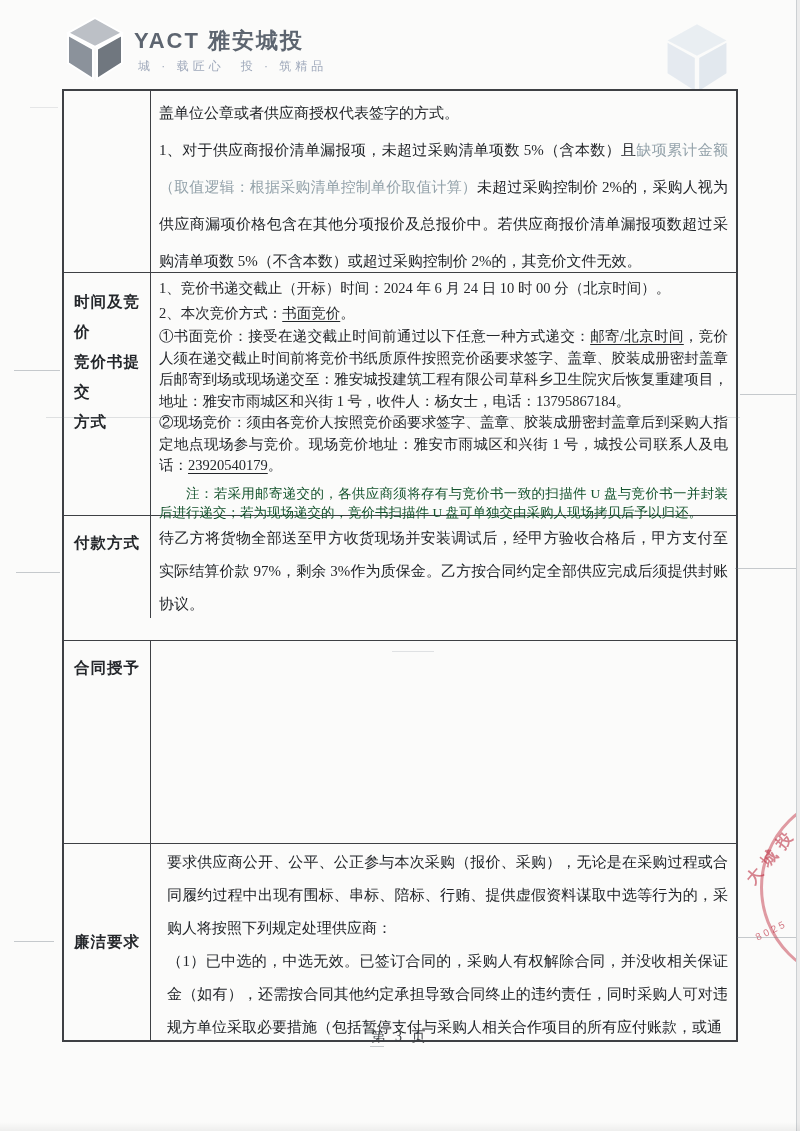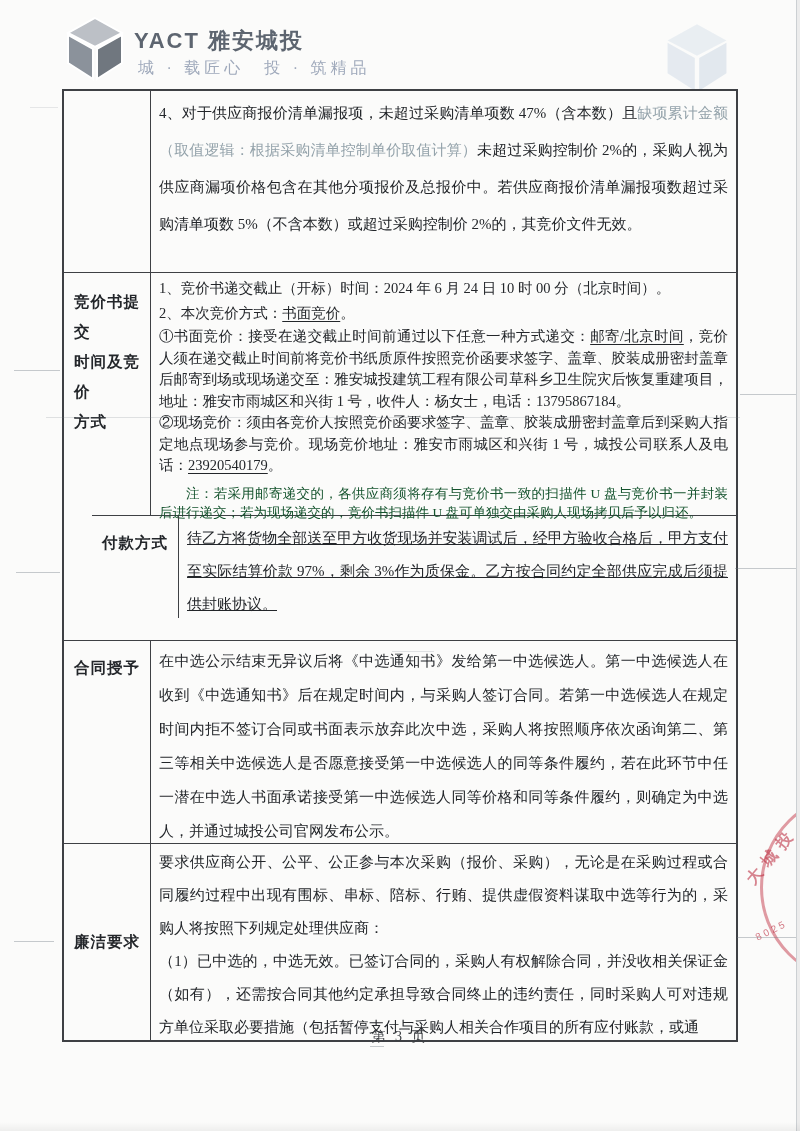--- a/index.html
+++ b/index.html
@@ -16,21 +16,21 @@
   .logo-wrap{position:absolute;left:64px;top:14px;width:420px;height:70px;}
   .logo-cube{position:absolute;left:0;top:2px;}
   .brand-text{
     position:absolute;left:70px;top:12px;
     font-family:"Liberation Sans","DejaVu Sans",sans-serif;
     font-size:22px;font-weight:bold;color:#5d6570;letter-spacing:2px;
   }
   .brand-tagline{
     position:absolute;left:74px;top:44px;
     font-family:"Liberation Sans","DejaVu Sans",sans-serif;
-    font-size:16px;color:#9fa9bb;letter-spacing:4px;
+    font-size:12px;color:#9fa9bb;letter-spacing:4px;
   }
   .watermark{position:absolute;left:662px;top:22px;opacity:.3;}
   
   .doc-table{
     position:absolute;left:62px;top:89px;width:676px;
     border:2px solid #3e4044;box-sizing:border-box;
     background:transparent;
   }
   .t-row{display:flex;border-top:1.5px solid #3e4044;box-sizing:border-box;}
   .t-row:first-child{border-top:none;}
@@ -47,28 +47,28 @@
   .r1 .cell-body p{font-size:15px;line-height:37px;}
   .r2{height:243px;}
   .r2 .cell-body{padding-top:3px;}
   .r2 .cell-body p.num{font-size:14.5px;line-height:25px;}
   .r2 .cell-body p.blk{font-size:14.5px;line-height:21.5px;}
   .r2 .cell-label{line-height:30px;padding-top:14px;}
   .note-p{
     font-size:13.5px;line-height:19px;color:#14532d;
     margin-top:7px !important;text-indent:2em;
   }
-  .r3{height:103px;margin-left:28px;}
+  .r3{height:103px;}
   .r3 .cell-body p{font-size:15px;line-height:33px;}
-  .r3 .cell-body{padding-top:6px;text-decoration:underline;}
+  .r3 .cell-body{padding-top:6px;}
   .r4{height:203px;margin-top:22px;}
   .r4 .cell-body p{font-size:15px;line-height:34px;}
   .r4 .cell-body{padding-top:3px;}
   .r5{height:197px;}
-  .r5 .cell-body p{font-size:15px;line-height:33px;}
+  .r5 .cell-body p{font-size:15px;line-height:33px;margin-left:8px;}
   .r5 .cell-body{padding-top:2px;}
   .gray-rev{color:#93a2aa;}
   .u{text-decoration:underline;text-underline-offset:3px;}
   
   .page-footer{
     position:absolute;left:0;top:1028px;width:800px;text-align:center;
     font-size:14px;letter-spacing:3px;color:#3a3d41;
   }
   
   .seal-ring{
@@ -113,51 +113,49 @@
     <polygon points="31,2 58,17 31,31 4,17" fill="#c3d2e2"></polygon>
     <polygon points="4,19 29,33 29,63 4,47" fill="#b3c6da"></polygon>
     <polygon points="33,33 58,19 58,47 33,63" fill="#a9bed4"></polygon>
   </svg>
 
   <div class="doc-table">
 
     <div class="t-row r1">
       <div class="cell-label"></div>
       <div class="cell-body">
-        <p><span>4、对于供应商报价清单漏报项，未超过采购清单项数 47%（含本数）且</span><span class="gray-rev">缺项累计金额（取值逻辑：根据采购清单控制单价取值计算）</span><span>未超过采购控制价 2%的，采购人视为供应商漏项价格包含在其他分项报价及总报价中。若供应商报价清单漏报项数超过采购清单项数 5%（不含本数）或超过采购控制价 2%的，其竞价文件无效。</span></p>
+        <p>盖单位公章或者供应商授权代表签字的方式。</p>
+        <p><span>1、对于供应商报价清单漏报项，未超过采购清单项数 5%（含本数）且</span><span class="gray-rev">缺项累计金额（取值逻辑：根据采购清单控制单价取值计算）</span><span>未超过采购控制价 2%的，采购人视为供应商漏项价格包含在其他分项报价及总报价中。若供应商报价清单漏报项数超过采购清单项数 5%（不含本数）或超过采购控制价 2%的，其竞价文件无效。</span></p>
       </div>
     </div>
 
     <div class="t-row r2">
       <div class="cell-label">
+        <div>时间及竞价</div>
         <div>竞价书提交</div>
-        <div>时间及竞价</div>
         <div>方式</div>
       </div>
       <div class="cell-body">
         <p class="num">1、竞价书递交截止（开标）时间：2024 年 6 月 24 日 10 时 00 分（北京时间）。</p>
         <p class="num"><span>2、本次竞价方式：</span><span class="u">书面竞价</span><span>。</span></p>
         <p class="blk"><span>①书面竞价：接受在递交截止时间前通过以下任意一种方式递交：</span><span class="u">邮寄/北京时间</span><span>，竞价人须在递交截止时间前将竞价书纸质原件按照竞价函要求签字、盖章、胶装成册密封盖章后邮寄到场或现场递交至：雅安城投建筑工程有限公司草科乡卫生院灾后恢复重建项目，地址：雅安市雨城区和兴街 1 号，收件人：杨女士，电话：13795867184。</span></p>
         <p class="blk"><span>②现场竞价：须由各竞价人按照竞价函要求签字、盖章、胶装成册密封盖章后到采购人指定地点现场参与竞价。现场竞价地址：雅安市雨城区和兴街 1 号，城投公司联系人及电话：</span><span class="u">23920540179</span><span>。</span></p>
         <p class="note-p">注：若采用邮寄递交的，各供应商须将存有与竞价书一致的扫描件 U 盘与竞价书一并封装后进行递交；若为现场递交的，竞价书扫描件 U 盘可单独交由采购人现场拷贝后予以归还。</p>
       </div>
     </div>
 
     <div class="t-row r3">
       <div class="cell-label">付款方式</div>
       <div class="cell-body">
         <p>待乙方将货物全部送至甲方收货现场并安装调试后，经甲方验收合格后，甲方支付至实际结算价款 97%，剩余 3%作为质保金。乙方按合同约定全部供应完成后须提供封账协议。</p>
       </div>
     </div>
 
     <div class="t-row r4">
       <div class="cell-label">合同授予</div>
-      <div class="cell-body">
-        <p>在中选公示结束无异议后将《中选通知书》发给第一中选候选人。第一中选候选人在收到《中选通知书》后在规定时间内，与采购人签订合同。若第一中选候选人在规定时间内拒不签订合同或书面表示放弃此次中选，采购人将按照顺序依次函询第二、第三等相关中选候选人是否愿意接受第一中选候选人的同等条件履约，若在此环节中任一潜在中选人书面承诺接受第一中选候选人同等价格和同等条件履约，则确定为中选人，并通过城投公司官网发布公示。</p>
-      </div>
     </div>
 
     <div class="t-row r5">
       <div class="cell-label centered">廉洁要求</div>
       <div class="cell-body">
         <p>要求供应商公开、公平、公正参与本次采购（报价、采购），无论是在采购过程或合同履约过程中出现有围标、串标、陪标、行贿、提供虚假资料谋取中选等行为的，采购人将按照下列规定处理供应商：</p>
         <p>（1）已中选的，中选无效。已签订合同的，采购人有权解除合同，并没收相关保证金（如有），还需按合同其他约定承担导致合同终止的违约责任，同时采购人可对违规方单位采取必要措施（包括暂停支付与采购人相关合作项目的所有应付账款，或通</p>
       </div>
     </div>
 

